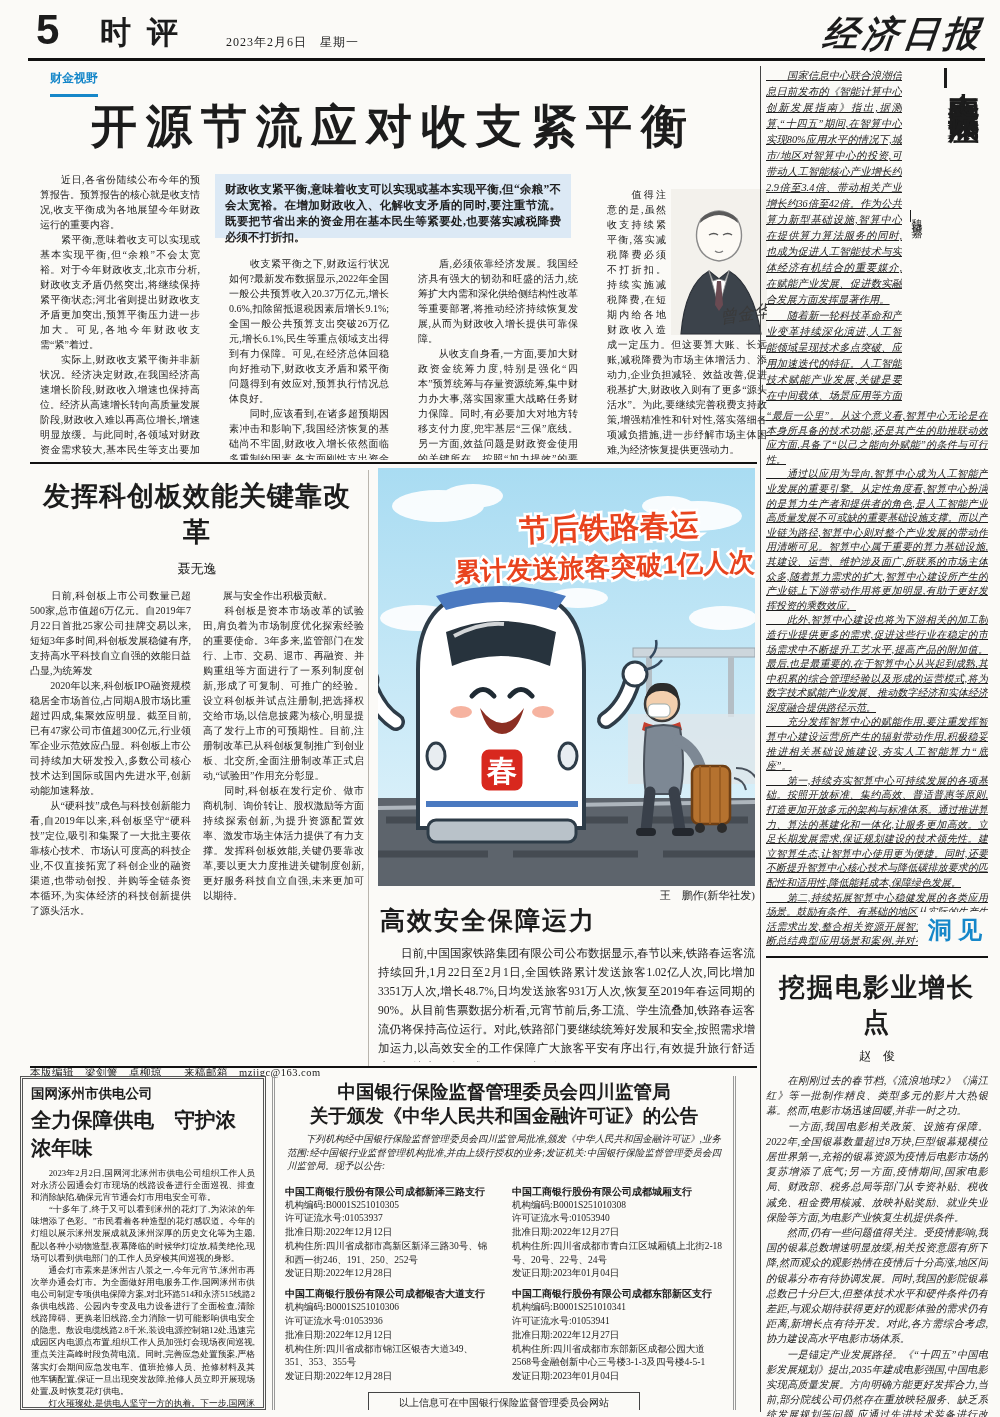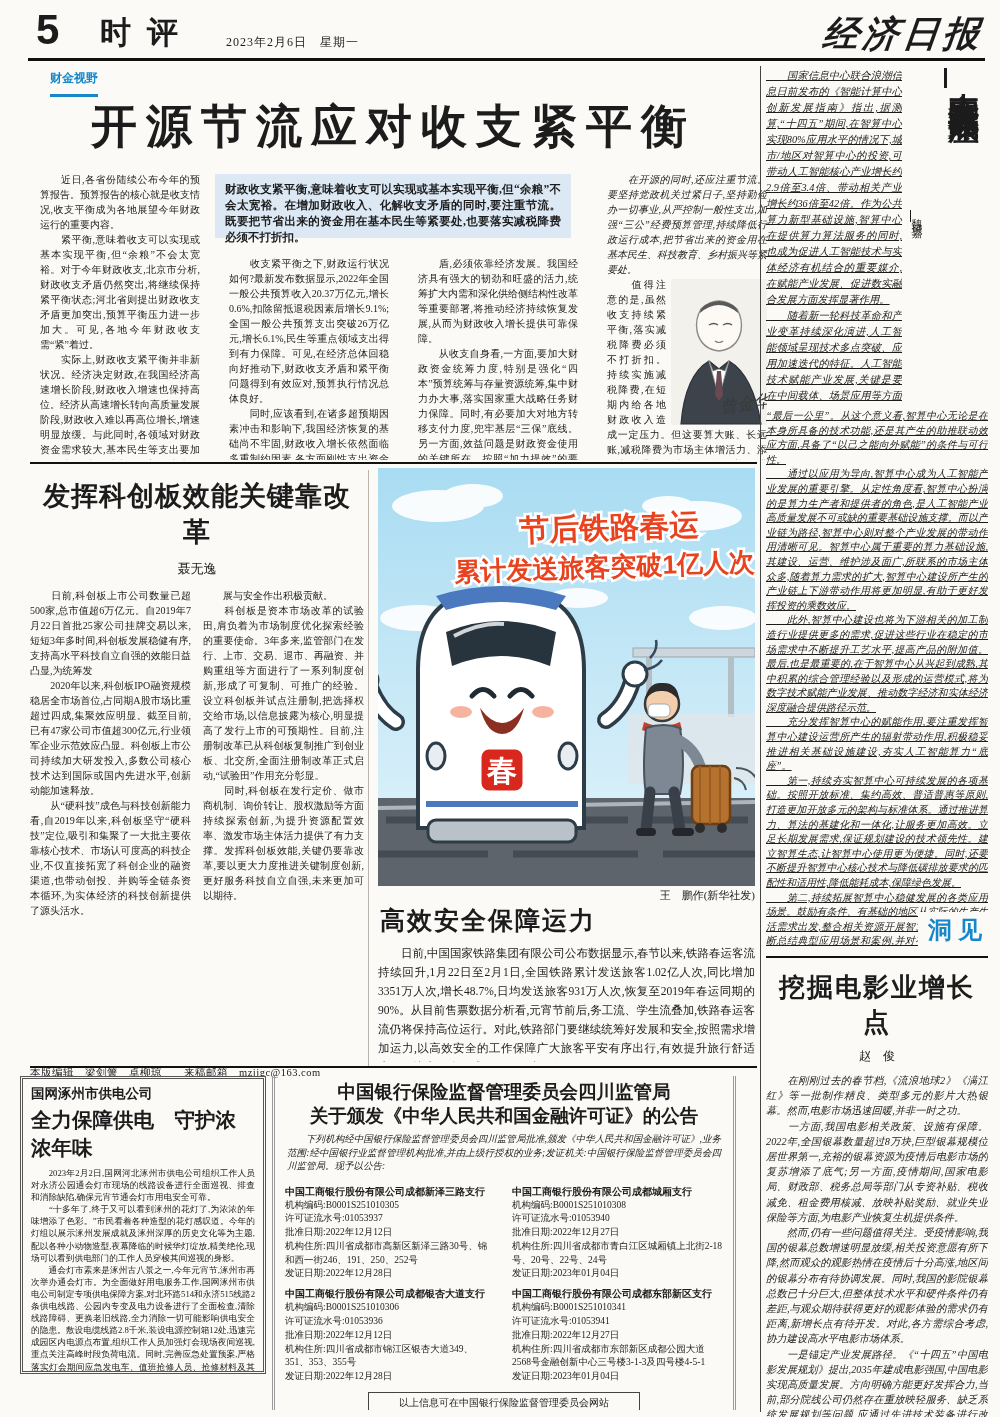--- a/index.html
+++ b/index.html
@@ -61,21 +61,21 @@
              margin-left:8px;width:52px;font-family:"Liberation Sans","DejaVu Sans",sans-serif;}
   .ai-rest{margin-top:5px;font-size:10px;line-height:14.6px;height:540px;overflow:hidden;}
   .dongjian{position:absolute;right:0;bottom:4px;color:#1687c9;font-weight:bold;font-size:24px;
             letter-spacing:6px;background:#fbfaf7;padding:2px 0 2px 10px;}
   .movie{position:absolute;left:766px;top:956px;width:222px;border-top:2px solid #111;padding-top:12px;}
   .movie-title{font-size:26px;font-weight:bold;text-align:center;letter-spacing:2px;}
   .movie-author{text-align:center;font-size:12px;margin:8px 0;}
   .movie-body{font-size:10.3px;line-height:15.2px;height:368px;overflow:hidden;}
 
   
-  .ad{position:absolute;left:20px;top:1076px;width:246px;height:298px;border:3px double #555;
+  .ad{position:absolute;left:20px;top:1076px;width:246px;height:334px;border:3px double #555;
       padding:6px 8px;box-sizing:border-box;overflow:hidden;background:#fbfaf7;}
   .ad-kicker{font-size:13.5px;font-weight:bold;}
   .ad-title{font-size:20.5px;font-weight:bold;margin:3px 0 5px 0;}
   .ad-body{font-size:8.7px;line-height:12.1px;}
 
   
   .lic{position:absolute;left:272px;top:1076px;width:464px;height:334px;border-left:3px double #999;
        border-right:3px double #999;padding:4px 10px;box-sizing:border-box;overflow:hidden;}
   .lic-title{font-size:18.5px;line-height:24px;font-weight:bold;text-align:center;}
   .lic-intro{font-size:9.5px;line-height:13.5px;margin:5px 2px;}
@@ -105,21 +105,20 @@
   <div class="fin-cols">
     <div class="fin-col just prelines">　　近日,各省份陆续公布今年的预算报告。预算报告的核心就是收支情况,收支平衡成为各地展望今年财政运行的重要内容。
 　　紧平衡,意味着收支可以实现或基本实现平衡,但“余粮”不会太宽裕。对于今年财政收支,北京市分析,财政收支矛盾仍然突出,将继续保持紧平衡状态;河北省则提出财政收支矛盾更加突出,预算平衡压力进一步加大。可见,各地今年财政收支需“紧”着过。
 　　实际上,财政收支紧平衡并非新状况。经济决定财政,在我国经济高速增长阶段,财政收入增速也保持高位。经济从高速增长转向高质量发展阶段,财政收入难以再高位增长,增速明显放缓。与此同时,各领域对财政资金需求较大,基本民生等支出要加强保障,一些领域也需要新增支出。收入增速放缓与支出刚性增长,再加上保持宏观税负基本稳定,决定了收支紧平衡的一种常态。近年来,疫情等不利因素冲击,实施大规模减税降费,更强化了这种紧平衡状态。</div>
     <div class="fin-col pad just prelines">　　收支紧平衡之下,财政运行状况如何?最新发布数据显示,2022年全国一般公共预算收入20.37万亿元,增长0.6%,扣除留抵退税因素后增长9.1%;全国一般公共预算支出突破26万亿元,增长6.1%,民生等重点领域支出得到有力保障。可见,在经济总体回稳向好推动下,财政收支矛盾和紧平衡问题得到有效应对,预算执行情况总体良好。
 　　同时,应该看到,在诸多超预期因素冲击和影响下,我国经济恢复的基础尚不牢固,财政收入增长依然面临多重制约因素,各方面刚性支出资金需求量较大,财政收支持续保持紧平衡状态,必须多措并举应对收支矛盾问题。
 　　疫情期间,增加财政收入、化解收支矛</div>
     <div class="fin-col pad just prelines">　　盾,必须依靠经济发展。我国经济具有强大的韧劲和旺盛的活力,统筹扩大内需和深化供给侧结构性改革等重要部署,将推动经济持续恢复发展,从而为财政收入增长提供可靠保障。
 　　从收支自身看,一方面,要加大财政资金统筹力度,特别是强化“四本”预算统筹与存量资源统筹,集中财力办大事,落实国家重大战略任务财力保障。同时,有必要加大对地方转移支付力度,兜牢基层“三保”底线。另一方面,效益问题是财政资金使用的关键所在。按照“加力提效”的要求,今年要适度扩大财政支出规模。在资金使用中,必须大力优化支出结构、不断提高使用效率,把每一分钱花在刀刃上,推动有限资金发挥出最大效益。</div>
     <div class="fin-col just">
-      <span class="kai prelines">　　在开源的同时,还应注重节流。要坚持党政机关过紧日子,坚持勤俭办一切事业,从严控制一般性支出,加强“三公”经费预算管理,持续降低行政运行成本,把节省出来的资金用在基本民生、科技教育、乡村振兴等紧要处。</span>
       <br>
       <span class="portrait">
         <svg width="96" height="146" viewBox="0 0 96 146">
           <rect width="96" height="146" fill="#f3f1ec"></rect>
           <path d="M30,30 Q48,14 66,30 Q72,40 70,52 Q66,70 48,72 Q30,70 26,52 Q24,40 30,30Z" fill="#fdfaf5" stroke="#8a8a8a" stroke-width="1.4"></path>
           <path d="M29,34 Q48,18 67,34 Q66,24 48,22 Q30,24 29,34Z" fill="#5a5a5a"></path>
           <path d="M38,46 q5,-3 9,0 M52,46 q5,-3 9,0" stroke="#555" stroke-width="1.4" fill="none"></path>
           <path d="M44,62 q4,3 8,0" stroke="#777" stroke-width="1.2" fill="none"></path>
           <path d="M10,145 Q14,96 38,82 L48,90 L58,82 Q82,96 90,145Z" fill="#3c434b" stroke="#2c3138" stroke-width="1.2"></path>
           <path d="M38,82 L48,118 L58,82 L54,92 L48,90 L42,92 Z" fill="#fff" stroke="#999" stroke-width="0.8"></path>

